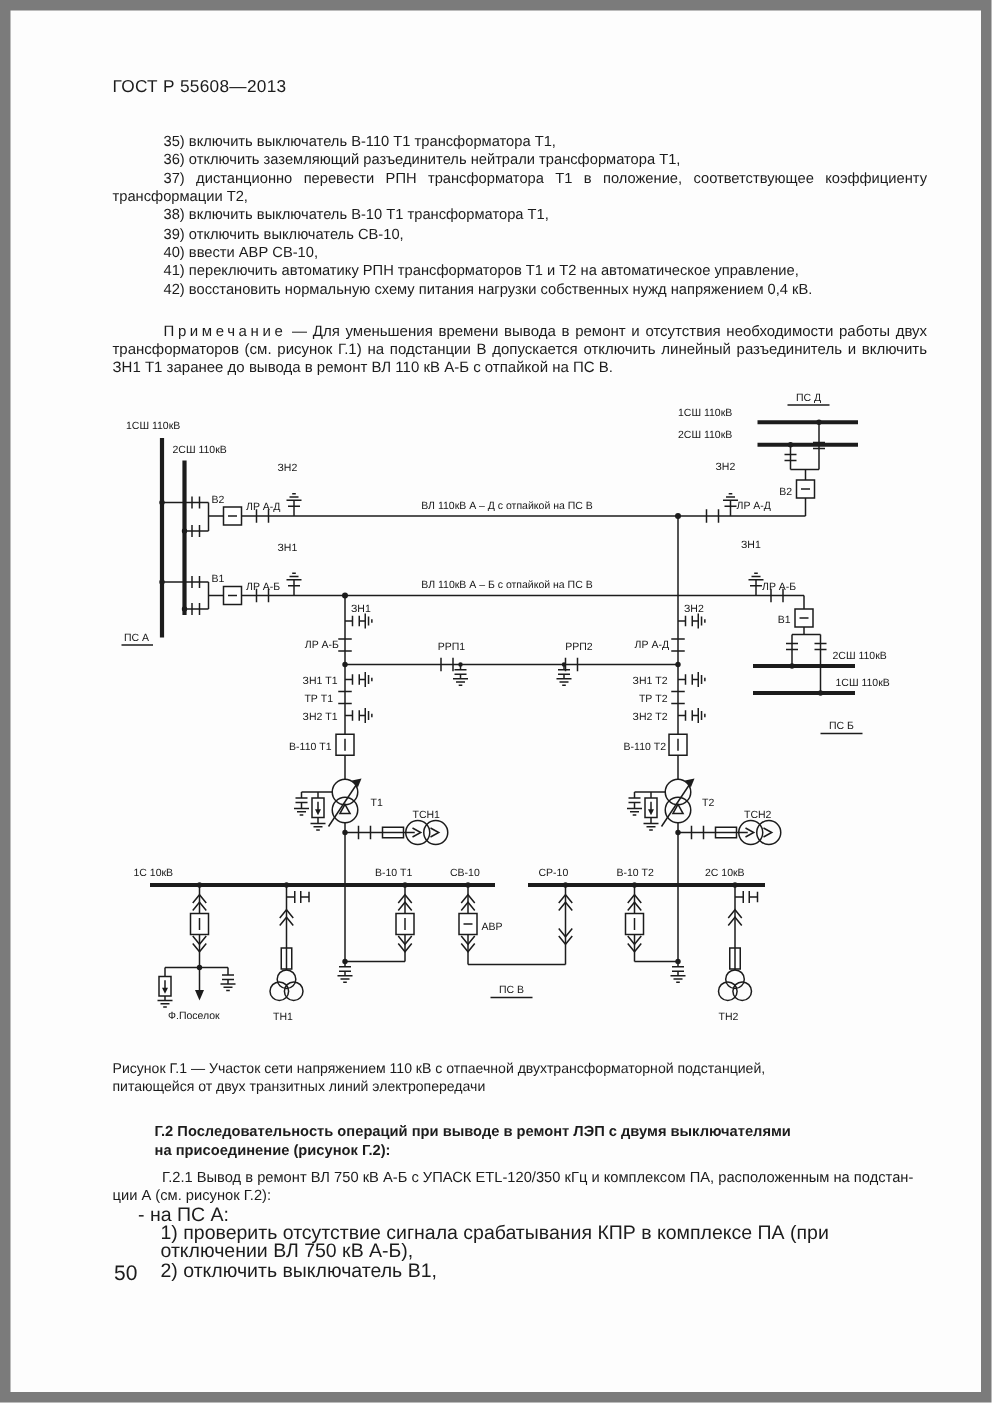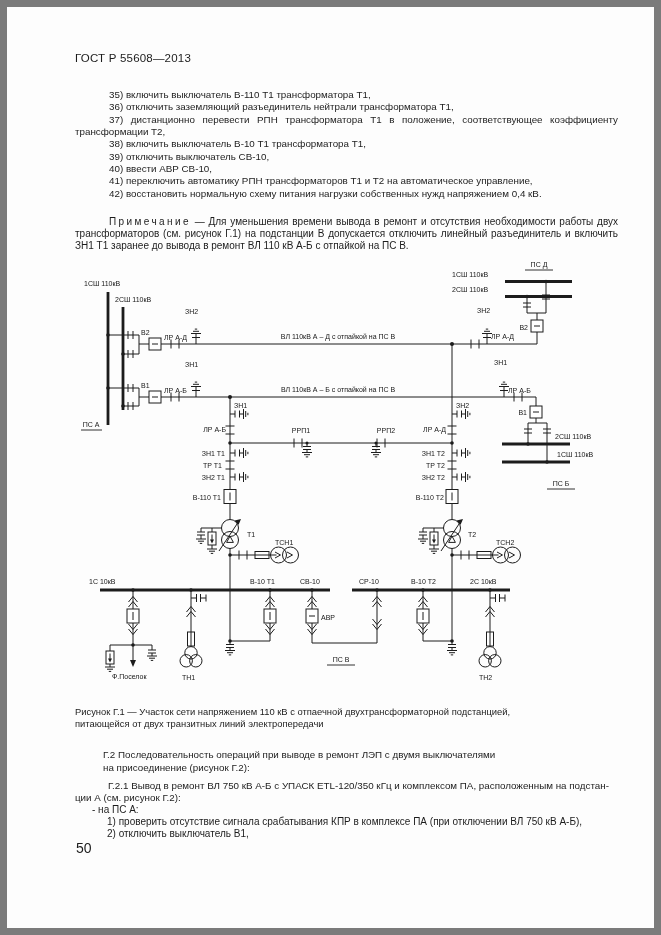--- a/index.html
+++ b/index.html
@@ -5,24 +5,24 @@
   html,body{margin:0;padding:0}
   body{width:661px;height:935px;position:relative;background:#7b7b7b;font-family:"Liberation Sans",sans-serif;color:#1c1c1c}
   .page{position:absolute;left:7px;top:7px;width:647px;height:921px;background:#fdfdfd}
   .abs{position:absolute}
   #hdr{left:75px;top:52px;font-weight:normal;font-size:11.5px;letter-spacing:.2px}
   #items{left:75px;top:89px;width:543px;font-size:9.8px;line-height:12.35px;text-align:justify}
   .li{text-indent:34px}
   #note{left:75px;top:206px;width:543px;font-size:10px;line-height:12.1px;text-align:justify;text-indent:34px}
   .sp{letter-spacing:2.4px}
   #cap{left:75px;top:706px;width:543px;text-align:left;font-size:9.4px;line-height:11.9px}
-  #g2h{left:103px;top:749px;width:516px;font-weight:normal;font-size:9.8px;line-height:12.6px}
+  #g2h{left:103px;top:749px;width:516px;font-weight:bold;font-size:9.8px;line-height:12.6px}
   #g21{left:75px;top:780px;width:543px;font-size:9.8px;line-height:12.2px}
   #g21 .ind{padding-left:33px}
-  #steps{left:75px;top:804px;width:543px;font-size:10px;line-height:12.2px}
+  #steps{left:75px;top:804px;width:543px;font-size:13px;line-height:12.2px}
   .ml17{margin-left:17px}.ml32{margin-left:32px}
   #pgnum{left:76px;top:840px;font-size:14px}
   svg text{font-size:7px;fill:#161616;font-family:"Liberation Sans",sans-serif}
   .w{stroke:#1c1c1c;stroke-width:1;fill:none}
   .bb{stroke:#1c1c1c;stroke-width:2.8;fill:none}
   .ul{stroke:#1c1c1c;stroke-width:.9;fill:none}
   .dot{fill:#1c1c1c;stroke:none}
 </style>
 </head>
 <body>

